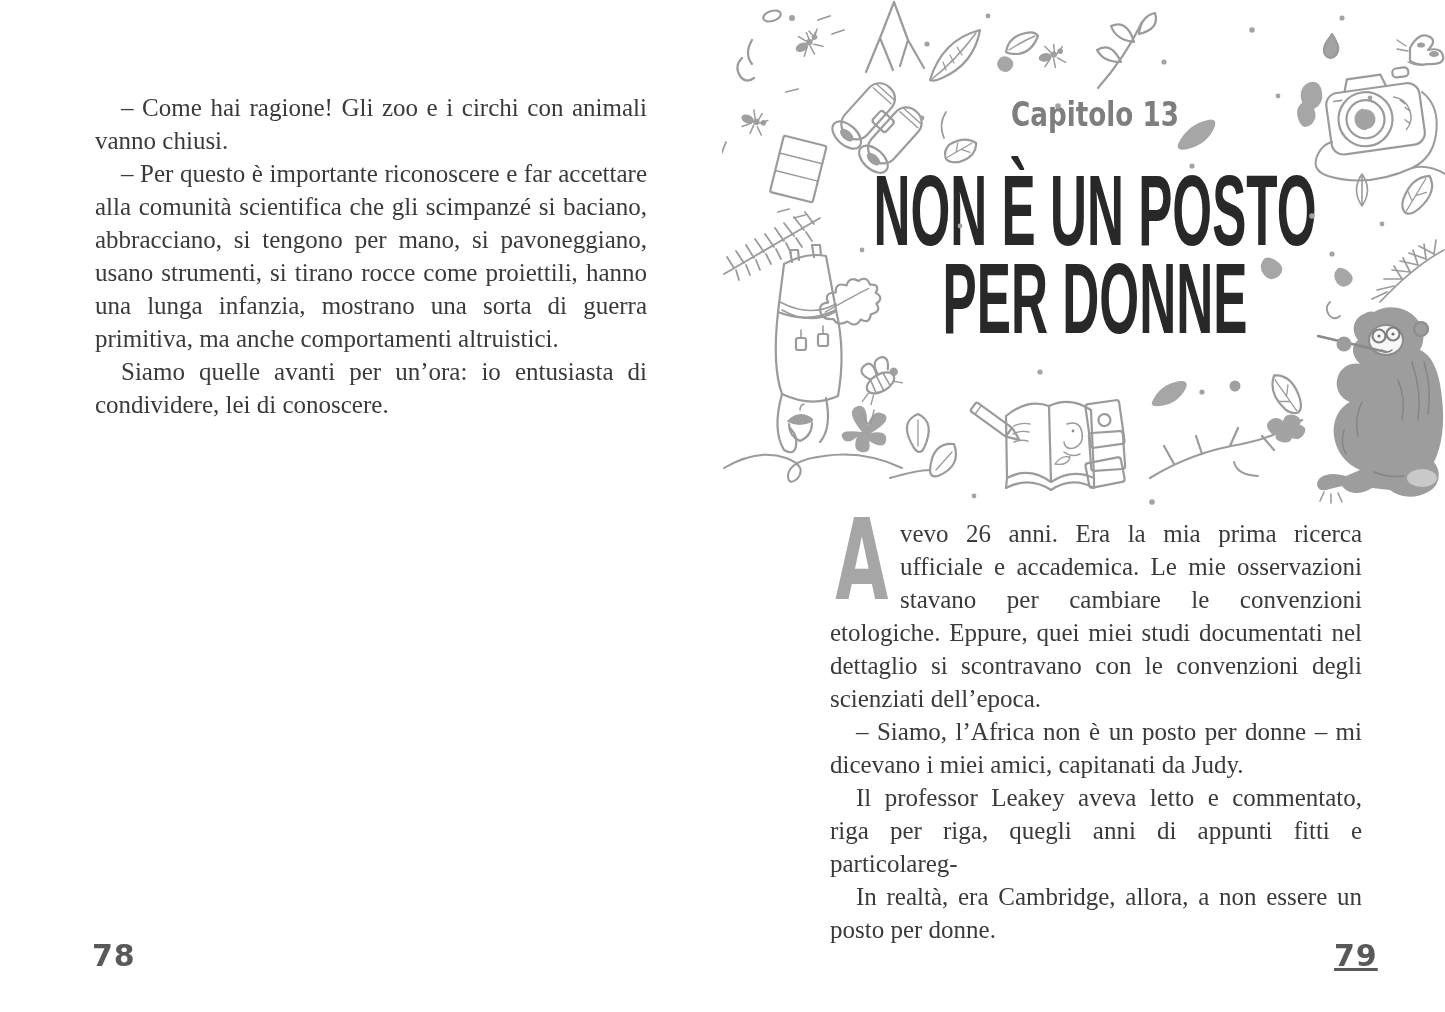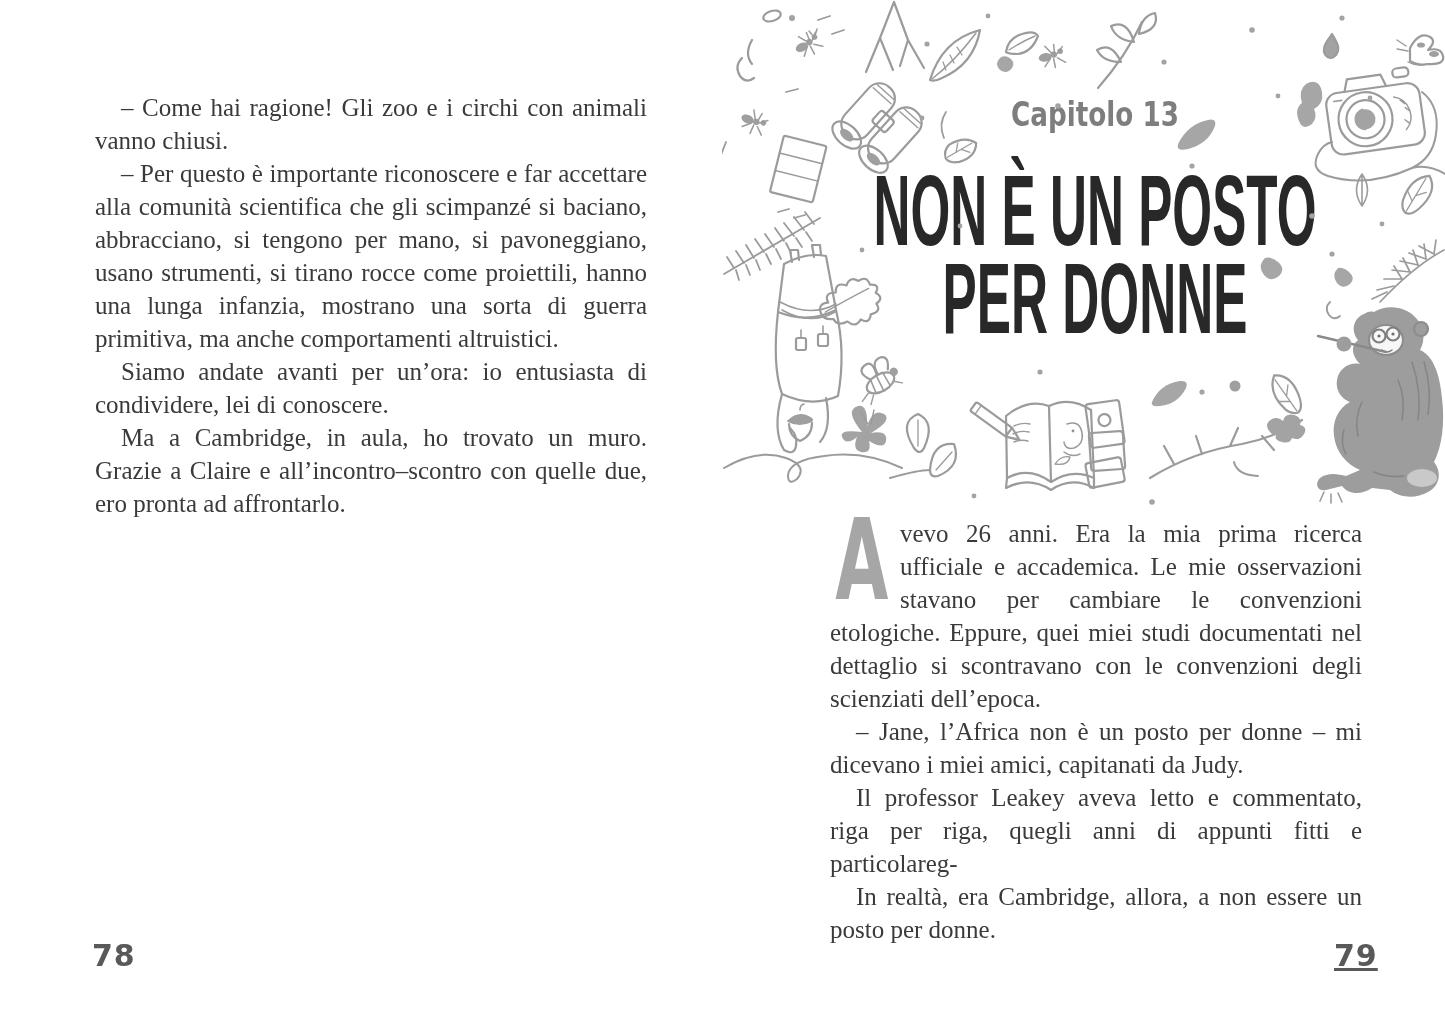--- a/index.html
+++ b/index.html
@@ -51,22 +51,21 @@
 </style>
 </head>
 <body>
 
 <div class="spread">
 
   <section class="page page-left">
     <div class="text-col left">
       <p class="para">– Come hai ragione! Gli zoo e i circhi con animali vanno chiusi.</p>
       <p class="para">– Per questo è importante riconoscere e far accettare alla comunità scientifica che gli scimpanzé si baciano, abbracciano, si tengono per mano, si pavoneggiano, usano strumenti, si tirano rocce come proiettili, hanno una lunga infanzia, mostrano una sorta di guerra primitiva, ma anche comportamenti altruistici.</p>
-      <p class="para">Siamo andate avanti per un’ora: io entusiasta di condividere, lei di conoscere.</p>
-      <p class="para">Ma a Cambridge, in aula, ho trovato un muro. Grazie a Claire e all’incontro–scontro con quelle due, ero pronta ad affrontarlo.</p>
+      <p class="para">Siamo quelle avanti per un’ora: io entusiasta di condividere, lei di conoscere.</p>
     </div>
     <div class="pnum pl">78</div>
   </section>
 
   <section class="page page-right">
 
     <svg class="deco" width="723" height="510" viewBox="0 0 723 510" aria-hidden="true">
 
       <g>
         <ellipse cx="50" cy="16" rx="9" ry="5" transform="rotate(-18 50 16)"></ellipse>
@@ -309,20 +308,20 @@
           <circle cx="430" cy="502" r="2.8"></circle>
         <circle cx="252" cy="496" r="2.4"></circle>
           <circle cx="610" cy="254" r="2.6"></circle>
         <circle cx="660" cy="224" r="2.4"></circle>
           <circle cx="140" cy="250" r="2.4"></circle>
       </g>
     </svg>
 
     <div class="text-col right">
       <p class="para noindent"><span class="dropcap">A</span><span>vevo 26 anni. Era la mia prima ricerca ufficiale e accademica. Le mie osservazioni stavano per cambiare le convenzioni etologiche. Eppure, quei miei studi documentati nel dettaglio si scontravano con le convenzioni degli scienziati dell’epoca.</span></p>
-      <p class="para">– Jane, l’Africa non è un posto per donne – mi dicevano i miei amici, capitanati da Judy.</p>
+      <p class="para">– Siamo, l’Africa non è un posto per donne – mi dicevano i miei amici, capitanati da Judy.</p>
       <p class="para">Il professor Leakey aveva letto e commentato, riga per riga, quegli anni di appunti fitti e particolareg-</p>
       <p class="para">In realtà, era Cambridge, allora, a non essere un posto per donne.</p>
     </div>
     <div class="pnum pr">79</div>
   </section>
 
 </div>
 
 </body></html>

